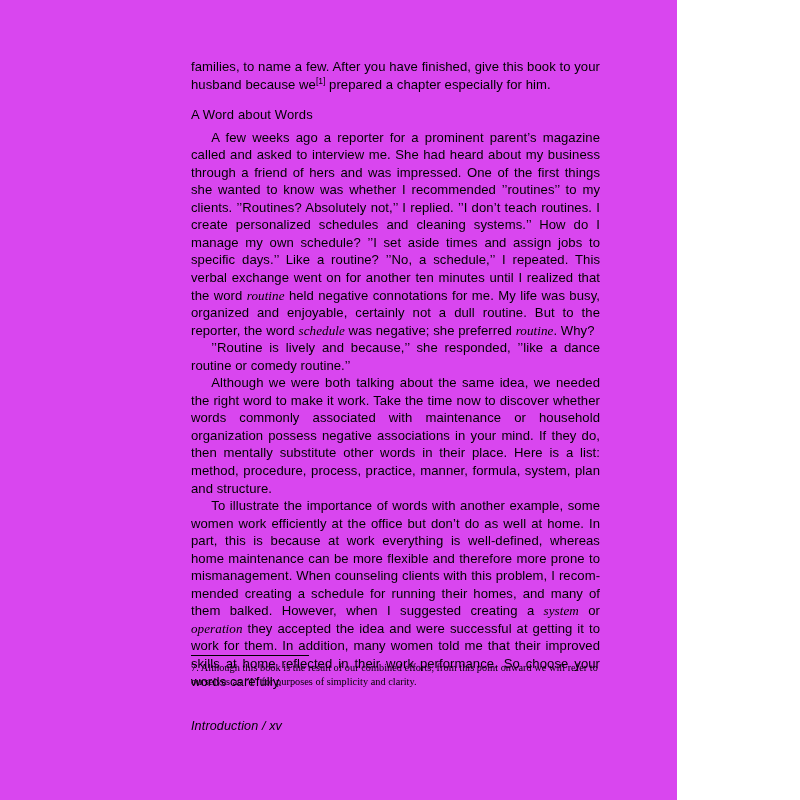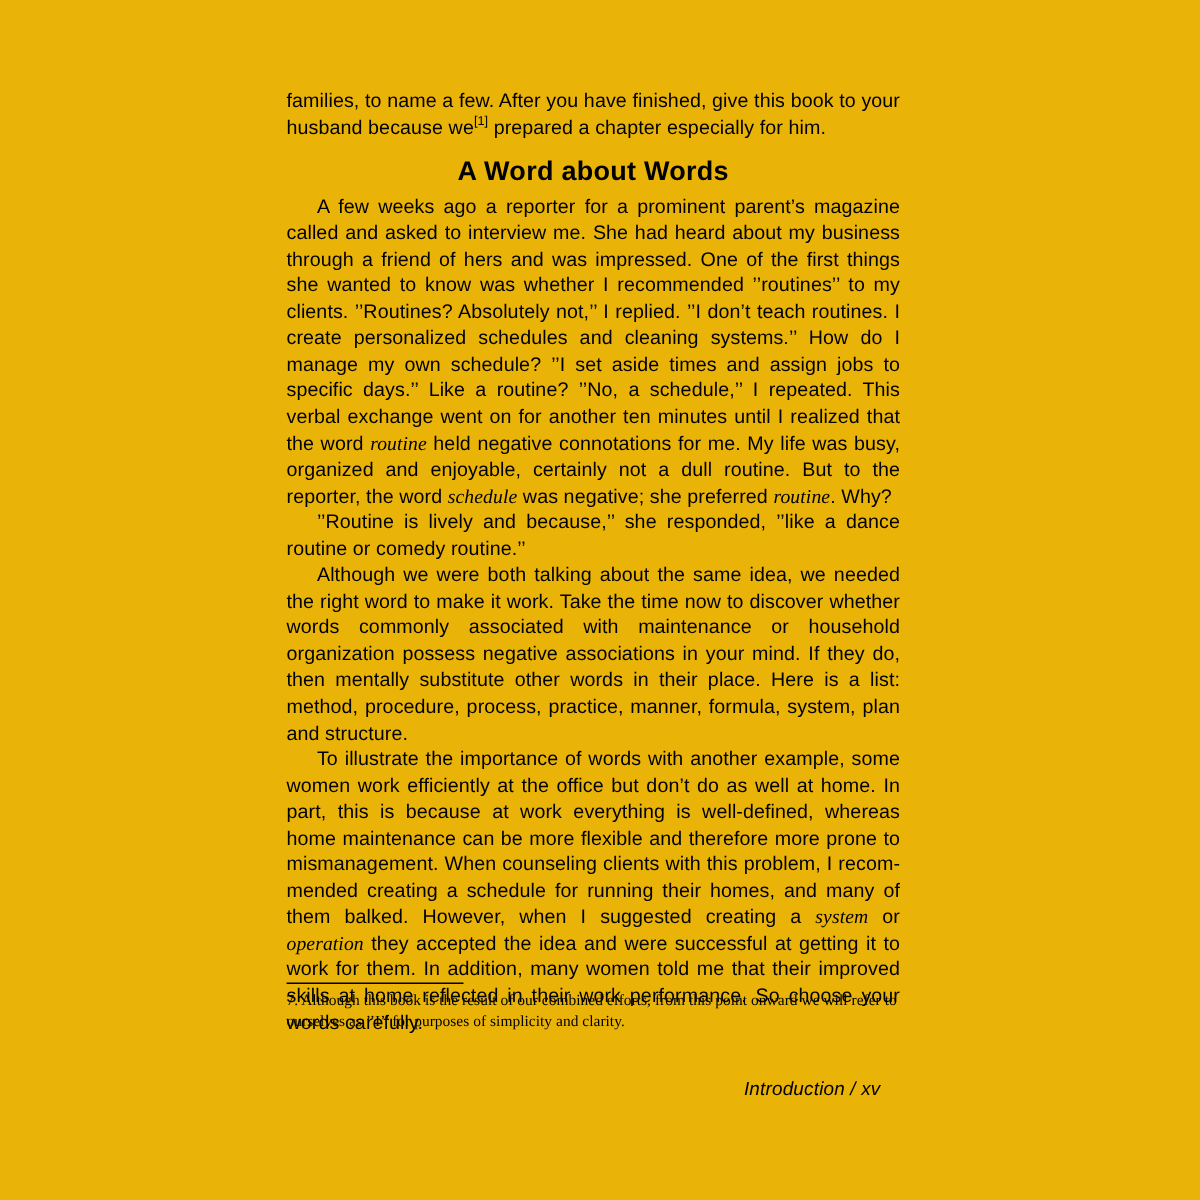--- a/index.html
+++ b/index.html
@@ -11,23 +11,23 @@
     width: 800px;
     height: 800px;
     overflow: hidden;
     font-family: "Liberation Sans", sans-serif;
     color: #000000;
     -webkit-font-smoothing: antialiased;
   }
 
   .page {
     position: relative;
-    width: 800px;
+    width: 677px;
     height: 800px;
-    background: #eab308;
+    background: #d946ef;
   }
 
   .text-column {
     position: absolute;
     left: 191px;
     top: 58px;
     width: 409px;
   }
 
   p.body-par {
@@ -46,25 +46,25 @@
 
   .sup-note {
     font-size: 8.5px;
     vertical-align: super;
     line-height: 0;
     letter-spacing: 0;
   }
 
   h2.section-heading {
     margin: 13px 0 5px 0;
-    font-size: 18px;
-    font-weight: bold;
+    font-size: 13px;
+    font-weight: normal;
     line-height: 17.5px;
     letter-spacing: 0.01em;
-    text-align: center;
+    text-align: left;
   }
 
   .it {
     font-style: italic;
     font-family: Liberation Serif, serif;
   }
 
   .footnote-block {
     position: absolute;
     left: 191px;
@@ -83,24 +83,24 @@
     margin: 0;
     font-family: "Liberation Serif", serif;
     font-size: 10.3px;
     line-height: 13.6px;
     text-align: left;
     letter-spacing: 0.002em;
   }
 
   .page-footer {
     position: absolute;
-    left: 178px;
+    left: 191px;
     top: 718px;
     width: 409px;
-    text-align: right;
+    text-align: left;
     font-size: 12.6px;
     font-style: italic;
     line-height: 17px;
     letter-spacing: 0.01em;
   }
 </style>
 </head>
 <body>
 
 <div class="page">

